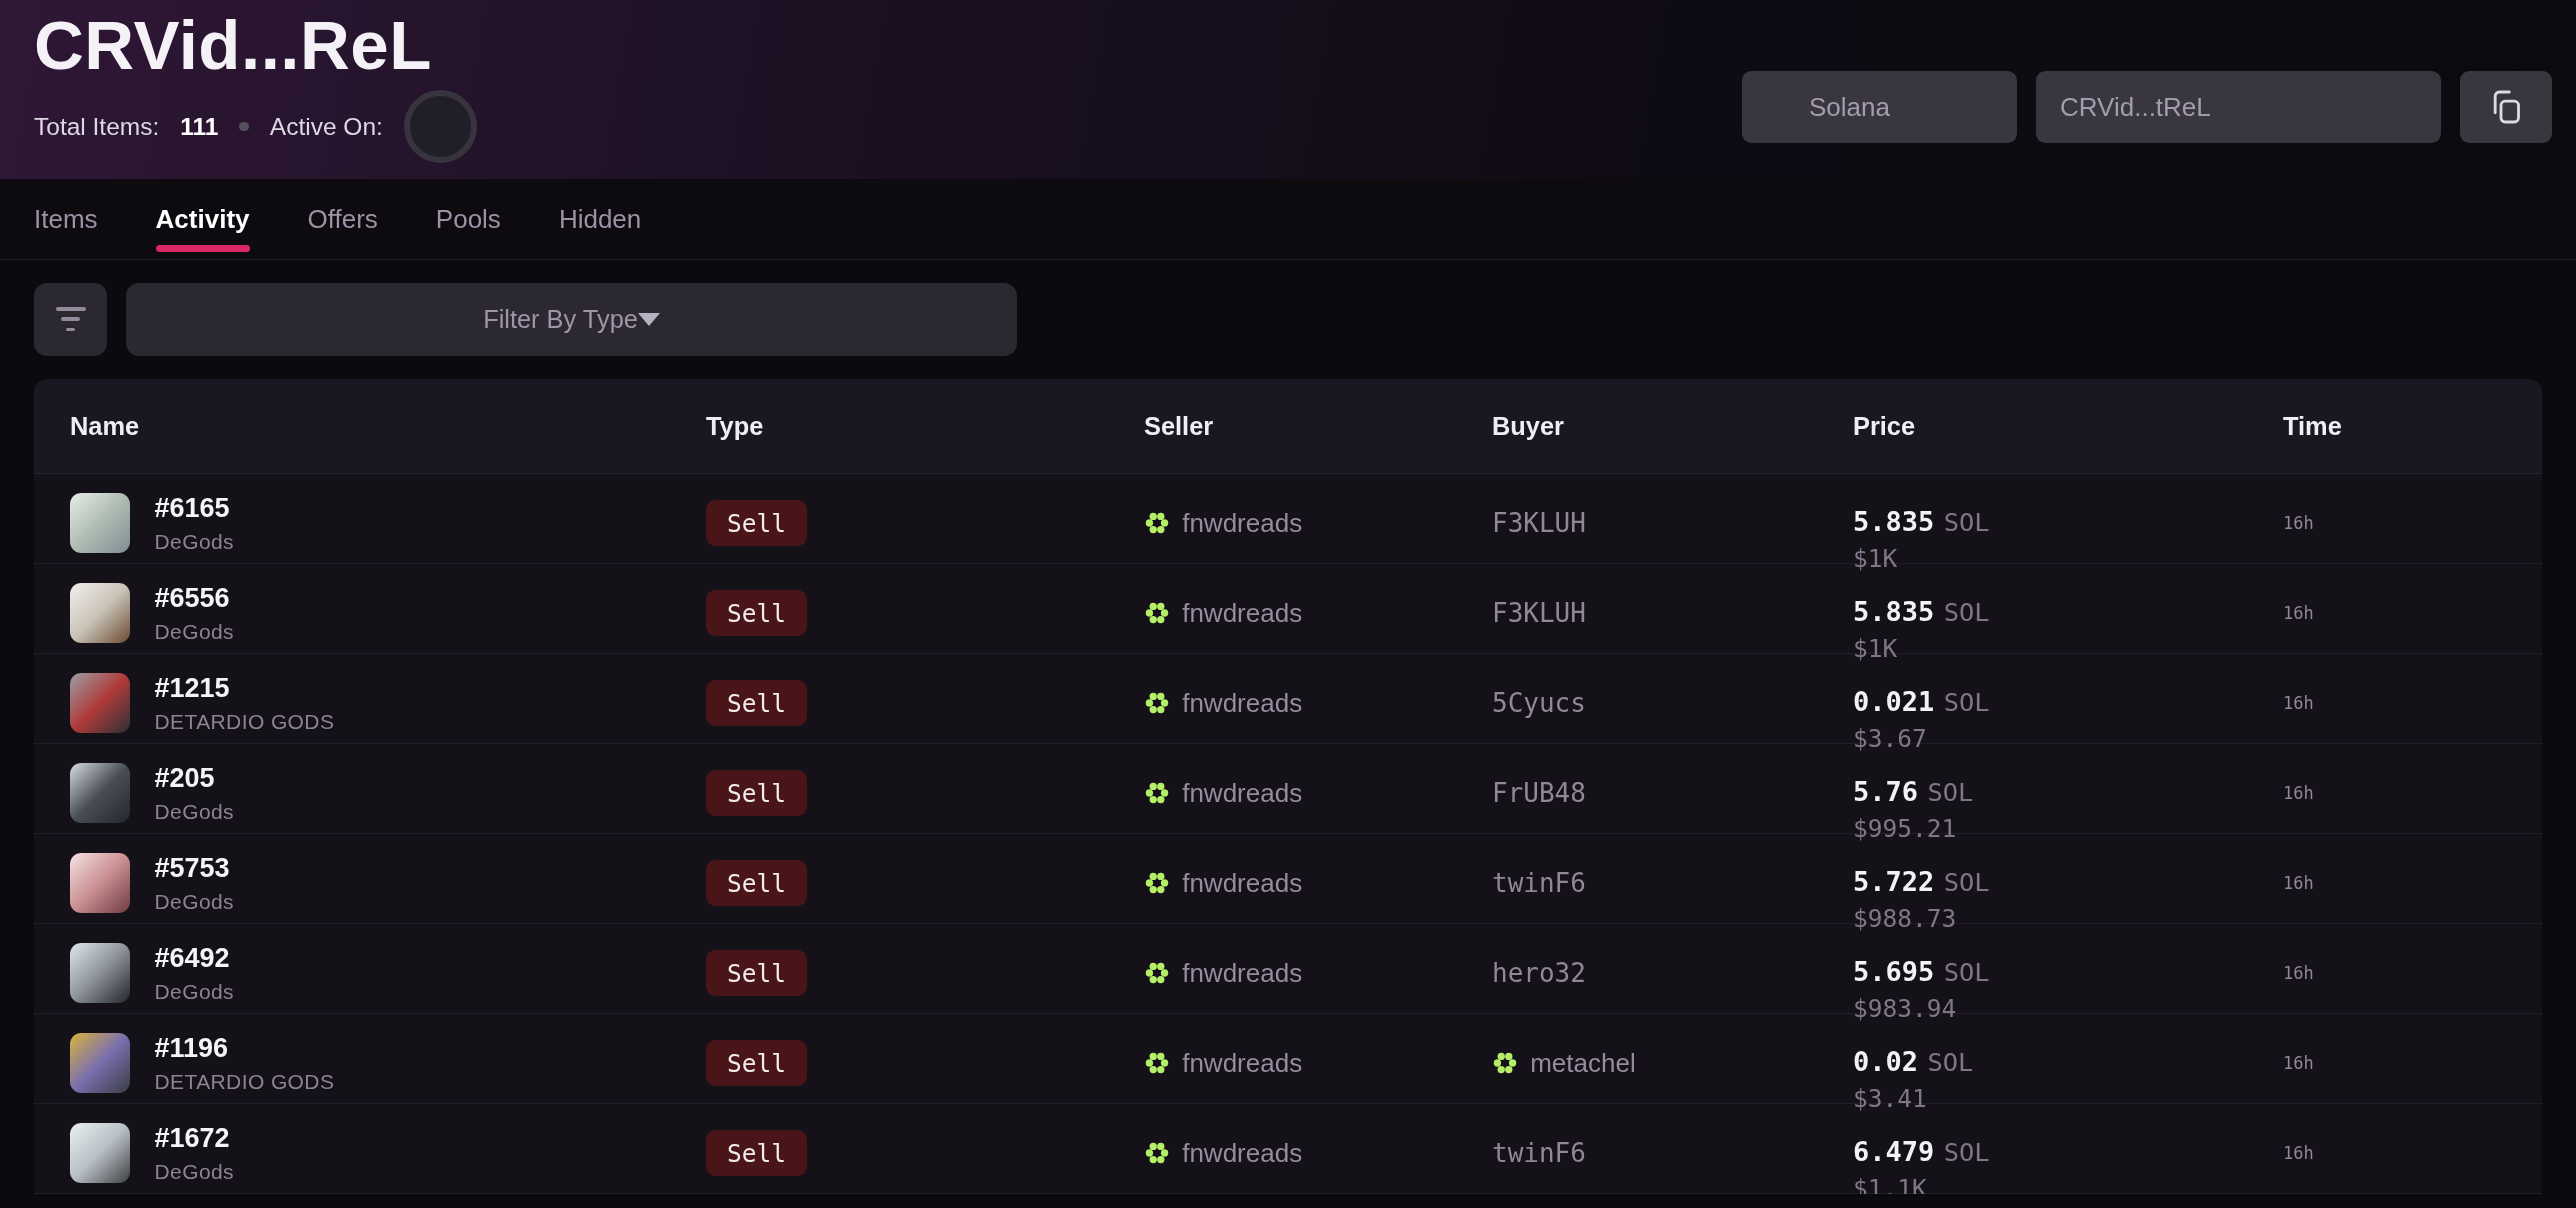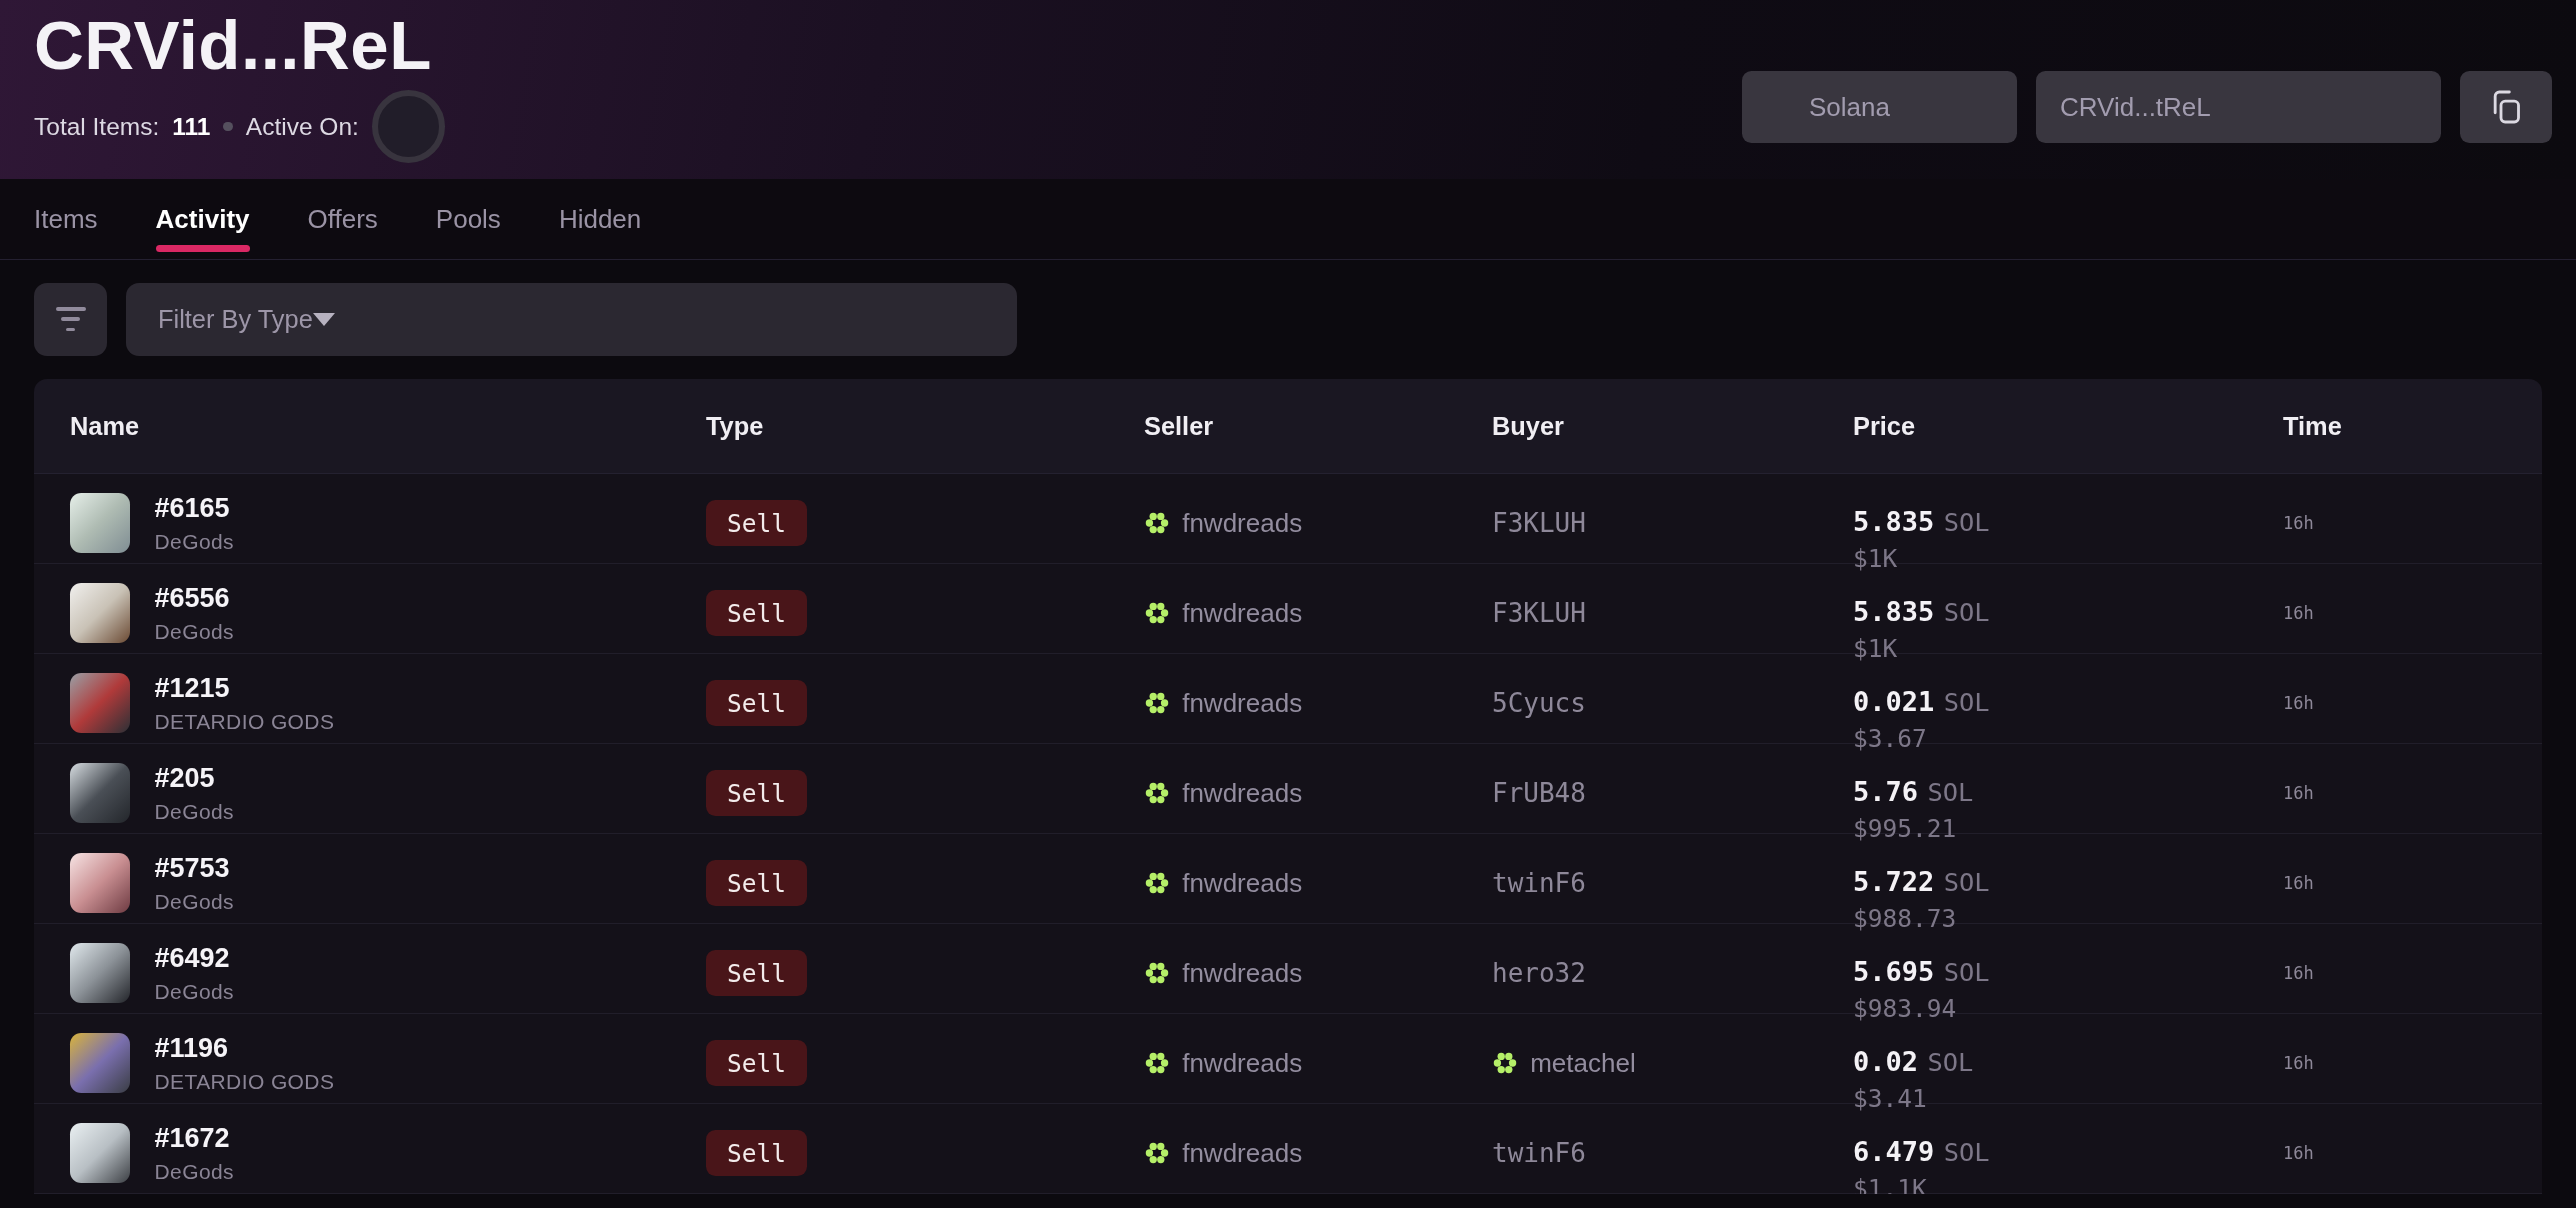--- a/index.html
+++ b/index.html
@@ -11,21 +11,21 @@
     -webkit-font-smoothing:antialiased;
   }
   .mono { font-family:"DejaVu Sans Mono", monospace; }
 
   
   .hdr {
     position:relative; height:179px; width:100%;
     background:linear-gradient(100deg, #2f1736 0%, #1b1022 34%, #0f0b14 64%, #0c0a0f 100%);
   }
   .hdr-title { position:absolute; left:34px; top:5.6px; font-size:69px; font-weight:800; letter-spacing:0.5px; color:#f4f2f6; }
-  .hdr-meta { position:absolute; left:34px; top:90px; height:73px; display:flex; align-items:center; gap:13px; }
+  .hdr-meta { position:absolute; left:34px; top:90px; height:73px; display:flex; align-items:center; gap:21px; }
   .meta-label { font-size:24.5px; color:#ddd9e3; }
   .meta-value { font-size:24.5px; font-weight:700; color:#ffffff; }
   .meta-dot { width:9.4px; height:9.4px; border-radius:50%; background:#55505e; }
   .chain-badge { width:73px; height:73px; border-radius:50%; background:#211d29; border:6.6px solid #38343e; display:flex; align-items:center; justify-content:center; }
 
   .sol { display:inline-block; }
   .sol .bar { height:6.1px; border-radius:1.4px; margin:3.8px 0; }
   .sol .b1 { transform:skewX(-22deg); background:linear-gradient(90deg,#2be8a6,#1fd3c4); }
   .sol .b2 { transform:skewX(22deg);  background:linear-gradient(90deg,#23cdd0,#6d5ce8); }
   .sol .b3 { transform:skewX(-22deg); background:linear-gradient(90deg,#7a5be8,#b14ee8); }
@@ -43,21 +43,21 @@
   .tabbar { display:flex; gap:58px; padding:0 34px; height:81px; align-items:center; border-bottom:0.9px solid #242031; background:#0d0a10; }
   .tab { position:relative; font-size:26px; color:#9a93a5; height:100%; display:flex; align-items:center; cursor:pointer; }
   .tab.active { color:#ffffff; font-weight:600; }
   .tab.active::after { content:""; position:absolute; left:0; right:0; bottom:6.6px; height:7.5px; border-radius:4.7px; background:var(--accent,#da2864); }
 
   
   .filter-row { display:flex; gap:19px; padding:0 34px; margin-top:22.6px; height:73px; }
   .filter-btn { width:73px; height:73px; background:#2b2831; border:none; border-radius:13px; display:flex; flex-direction:column; align-items:center; justify-content:center; gap:6.6px; cursor:pointer; }
   .filter-btn .ln { height:3.8px; border-radius:1.9px; background:#918b9c; }
   .filter-btn .l1 { width:30px; } .filter-btn .l2 { width:19px; } .filter-btn .l3 { width:9.4px; }
-  .type-dd { width:891px; height:73px; background:#2b2831; border-radius:13px; display:flex; align-items:center; justify-content:flex-start; padding:0 32px; cursor:pointer; }
+  .type-dd { width:891px; height:73px; background:#2b2831; border-radius:13px; display:flex; align-items:center; justify-content:center; padding:0 32px; cursor:pointer; }
   .type-dd .dd-label { font-size:25.4px; color:#9d96a8; }
   .caret { width:0; height:0; border-left:11.3px solid transparent; border-right:11.3px solid transparent; border-top:13px solid #b7b2c0; }
 
   
   .tbl { margin:23.5px 34px 0 34px; width:2508px; border-radius:13px 13px 0 0; overflow:hidden; }
   .tbl-head {
     display:grid; grid-template-columns:636px 438px 348px 361px 430px 1fr;
     align-items:center; height:95px; padding:0 36px;
     background:#1a1722; border-bottom:0.9px solid #242130;
   }

